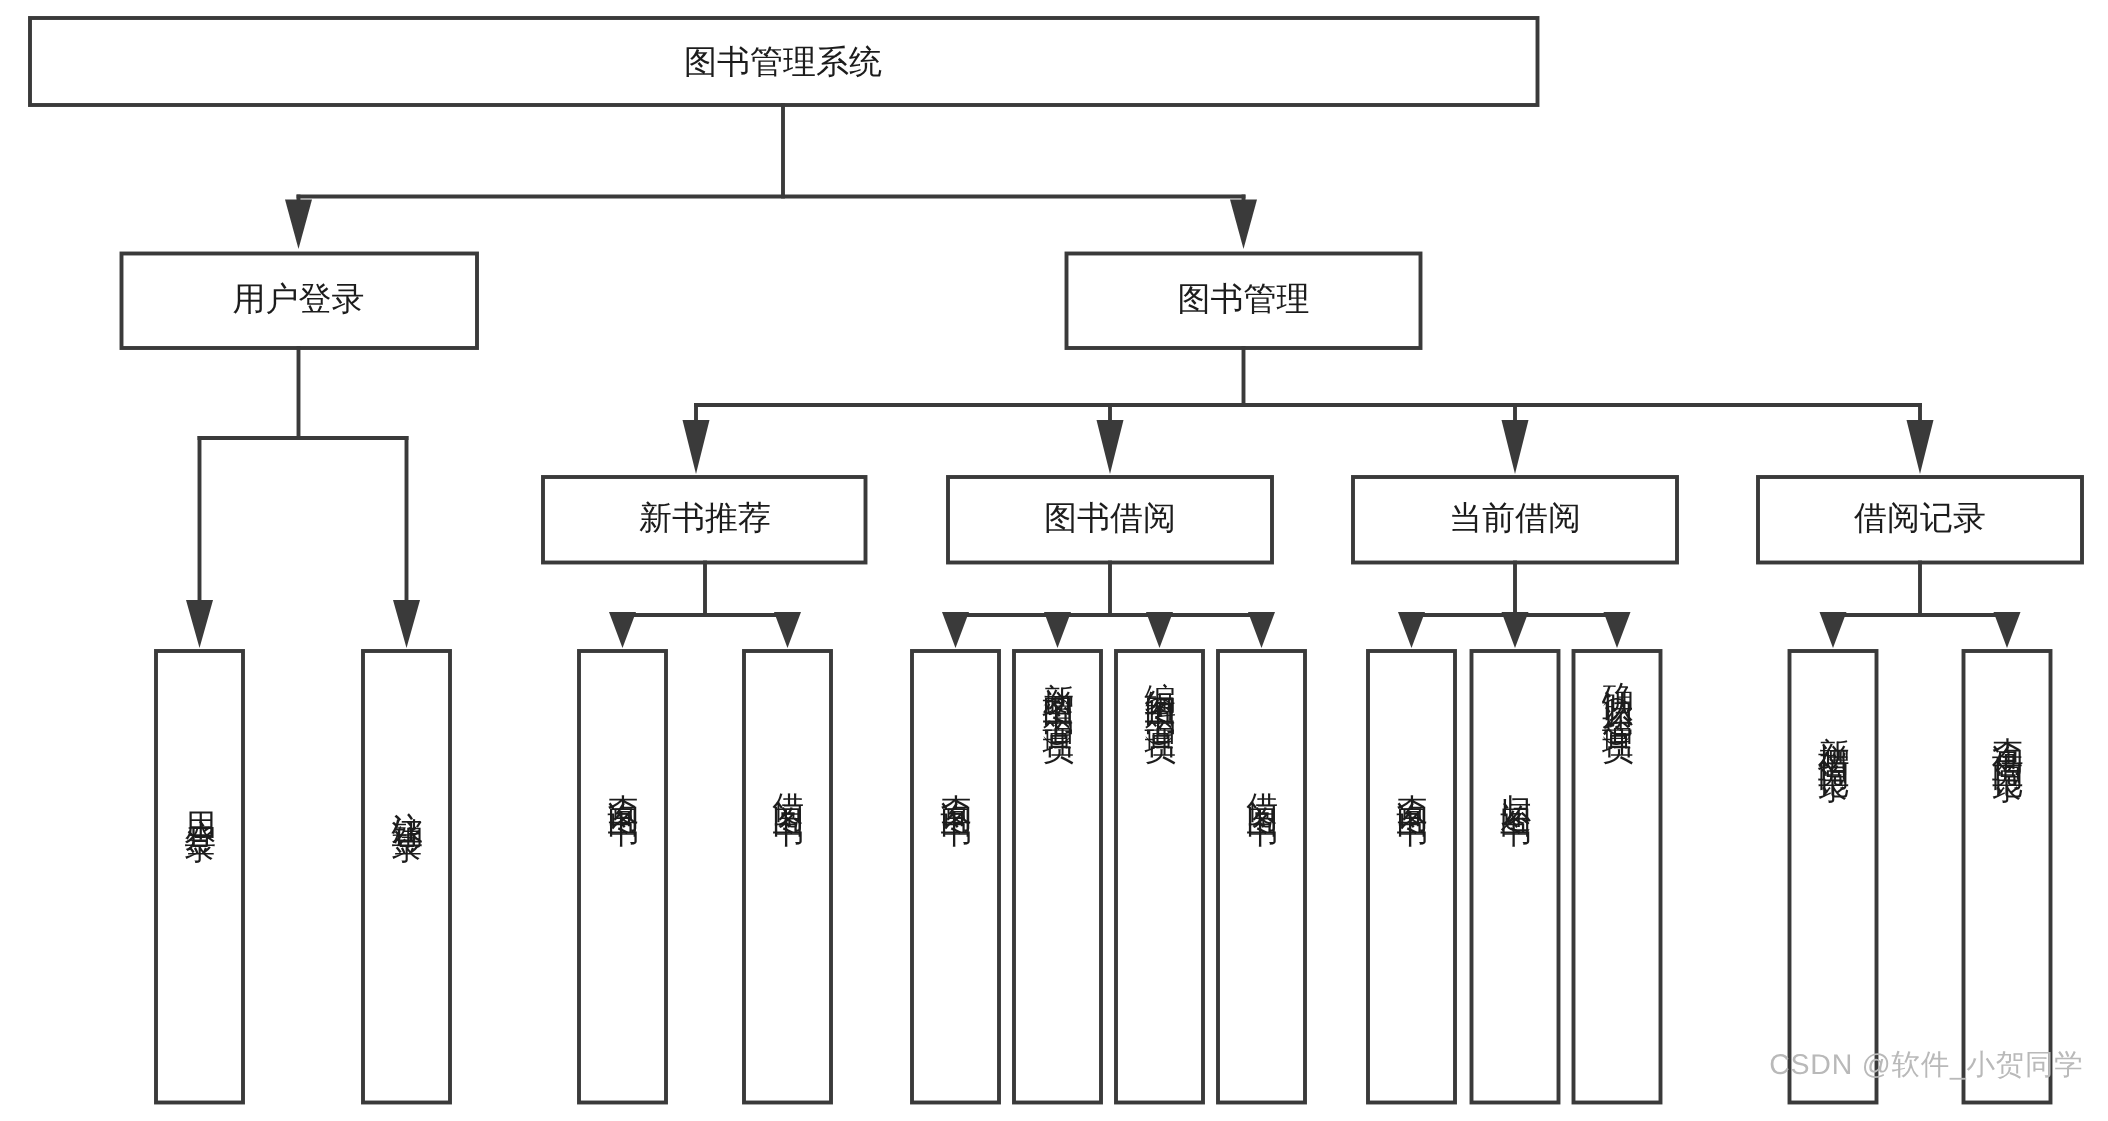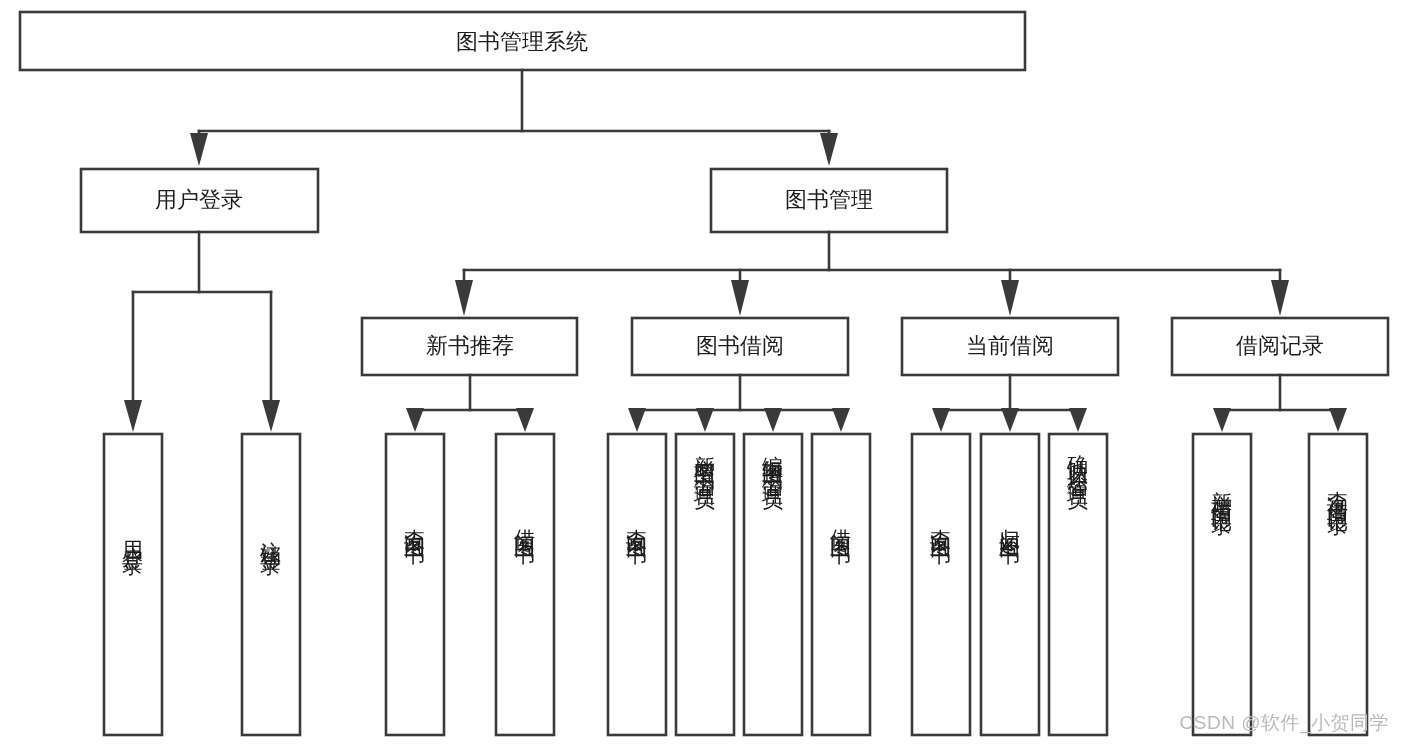--- a/index.html
+++ b/index.html
@@ -63,21 +63,21 @@
     font-family: "Liberation Sans", "DejaVu Sans", sans-serif;
     font-size: 21px;
     color: #1c1c1c;
     letter-spacing: 5px;
     line-height: 1;
     white-space: nowrap;
   }
   .watermark {
     position: absolute;
     right: 16px;
-    bottom: 11px;
+    bottom: 24px;
     font-family: "Liberation Sans", "DejaVu Sans", sans-serif;
     font-size: 19px;
     color: #b9b9b9;
     letter-spacing: 0.5px;
     white-space: nowrap;
     pointer-events: none;
   }
 </style>
 </head>
 <body>

